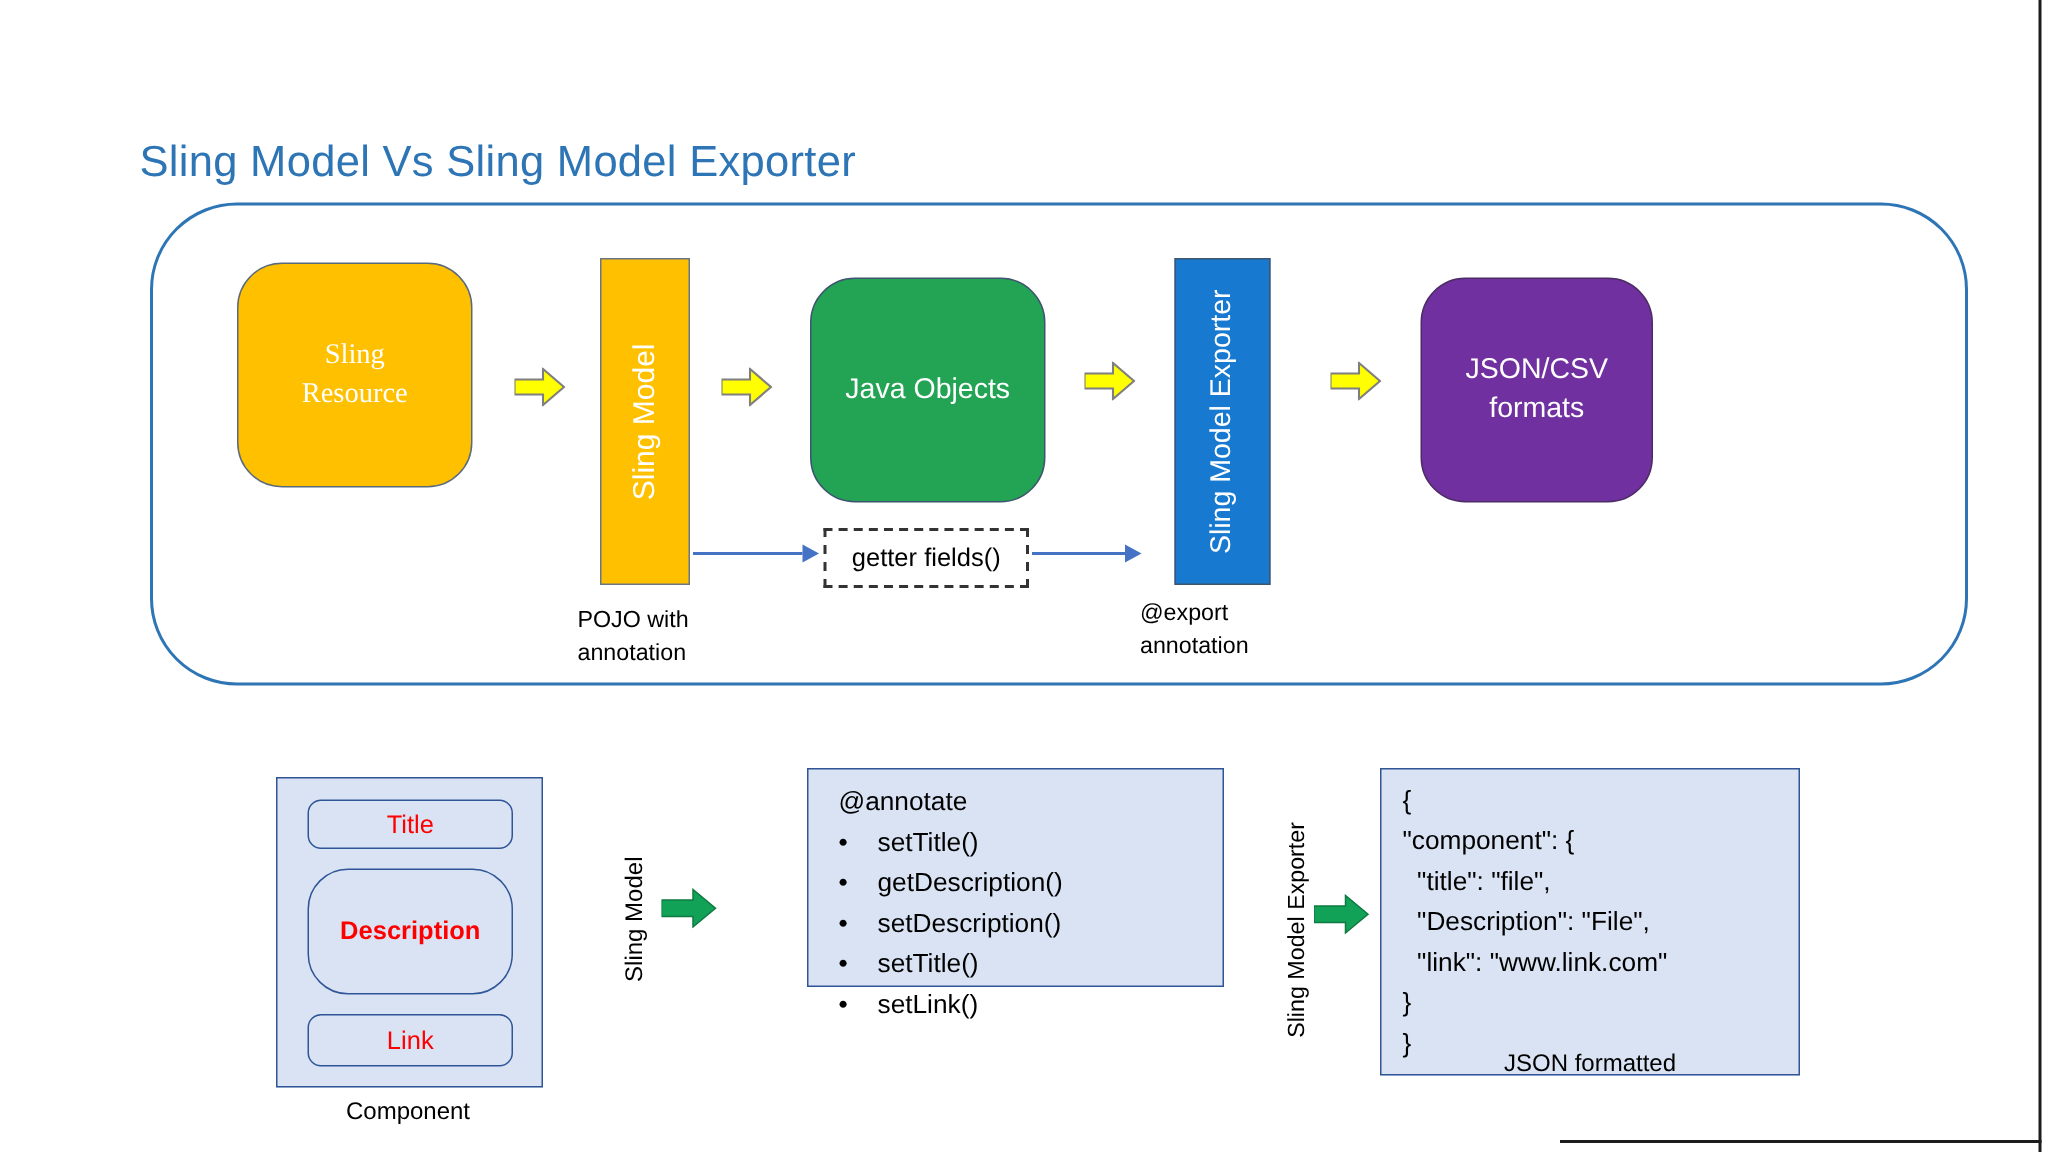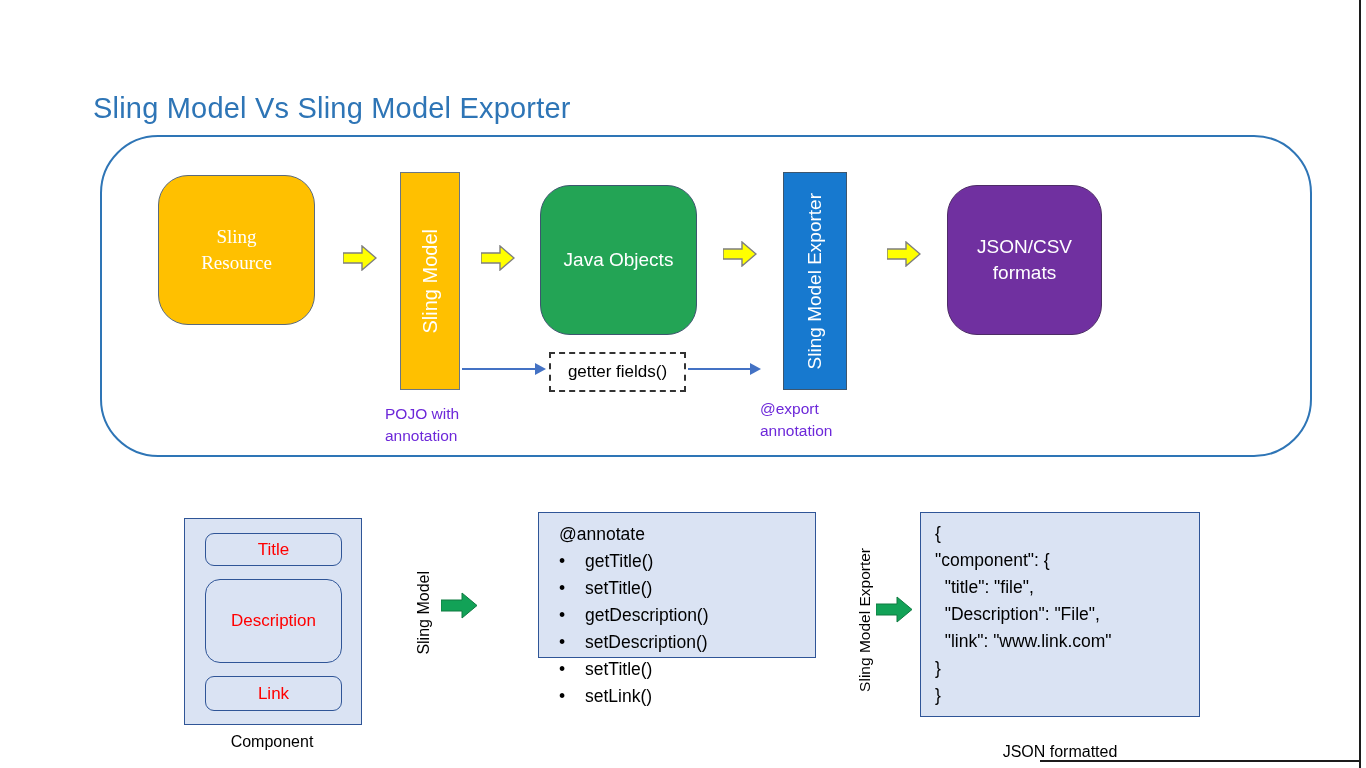--- a/index.html
+++ b/index.html
@@ -26,28 +26,28 @@
 
   .yarrow{width:34px;height:26px;}
   .garrow{width:37px;height:27px;}
 
   .dashed-box{left:549px;top:352px;width:133px;height:36px;border:2px dashed #333333;background:#ffffff;
               display:flex;align-items:center;justify-content:center;font-size:17px;color:#000;}
   .bline{height:2px;background:#4472C4;top:368px;}
   .bhead{width:0;height:0;border-top:6px solid transparent;border-bottom:6px solid transparent;
          border-left:11px solid #4472C4;top:363px;}
 
-  .small-label{font-size:15.5px;color:#6d28d9;white-space:pre-line;line-height:1.4;}
+  .small-label{font-size:15.5px;color:#000000;white-space:pre-line;line-height:1.4;}
 
   .panel{background:#DAE3F3;border:1.5px solid #2F5597;}
   .component-panel{left:184px;top:518px;width:176px;height:205px;}
   .field{position:absolute;left:20px;width:135px;border:1.4px solid #2F5597;border-radius:9px;
          display:flex;align-items:center;justify-content:center;color:#FF0000;font-size:17px;background:#DAE3F3;}
   .field-title{top:14px;height:31px;}
-  .field-desc{top:60px;height:82px;border-radius:15px;}
+  .field-desc{top:60px;height:82px;border-radius:27px;font-weight:bold;}
   .field-link{top:157px;height:33px;}
 
   .caption{font-size:16px;color:#000;text-align:center;}
 
   .rot-label{display:flex;align-items:center;justify-content:center;}
   .rot-label span{writing-mode:vertical-rl;transform:rotate(180deg);color:#000;white-space:nowrap;}
 
   .java-panel{left:538px;top:512px;width:278px;height:146px;padding:8px 0 0 20px;box-sizing:border-box;
               font-size:17.5px;color:#000;}
   .java-header{line-height:27px;}
@@ -130,23 +130,20 @@
   <div class="abs rot-label" style="left:409px;top:558px;width:30px;height:110px;">
     <span style="font-size:16px;">Sling Model</span>
   </div>
   <svg class="abs garrow" style="left:441px;top:592px;" viewBox="0 0 37 27">
     <polygon points="0,8 21,8 21,1 36,13.5 21,26 21,19 0,19" fill="#12A257" stroke="#0E7A41" stroke-width="1"></polygon>
   </svg>
 
   <div class="abs panel java-panel">
     <div class="java-header">@annotate</div>
     <div class="bullet-row">
-        <span>getTitle()</span>
-      </div>
-    <div class="bullet-row">
         <span>setTitle()</span>
       </div>
     <div class="bullet-row">
         <span>getDescription()</span>
       </div>
     <div class="bullet-row">
         <span>setDescription()</span>
       </div>
     <div class="bullet-row">
         <span>setTitle()</span>
@@ -165,18 +162,18 @@
 
   <div class="abs panel json-panel">
     <div class="json-line">{</div>
     <div class="json-line">"component": {</div>
     <div class="json-line">  "title": "file",</div>
     <div class="json-line">  "Description": "File",</div>
     <div class="json-line">  "link": "www.link.com"</div>
     <div class="json-line">}</div>
     <div class="json-line">}</div>
   </div>
-  <div class="abs caption" style="left:920px;top:701px;width:280px;margin-top:42px;">JSON formatted</div>
+  <div class="abs caption" style="left:920px;top:701px;width:280px;">JSON formatted</div>
 
   <div class="abs edge-v"></div>
   <div class="abs edge-h"></div>
 
 </div>
 
 </body></html>

